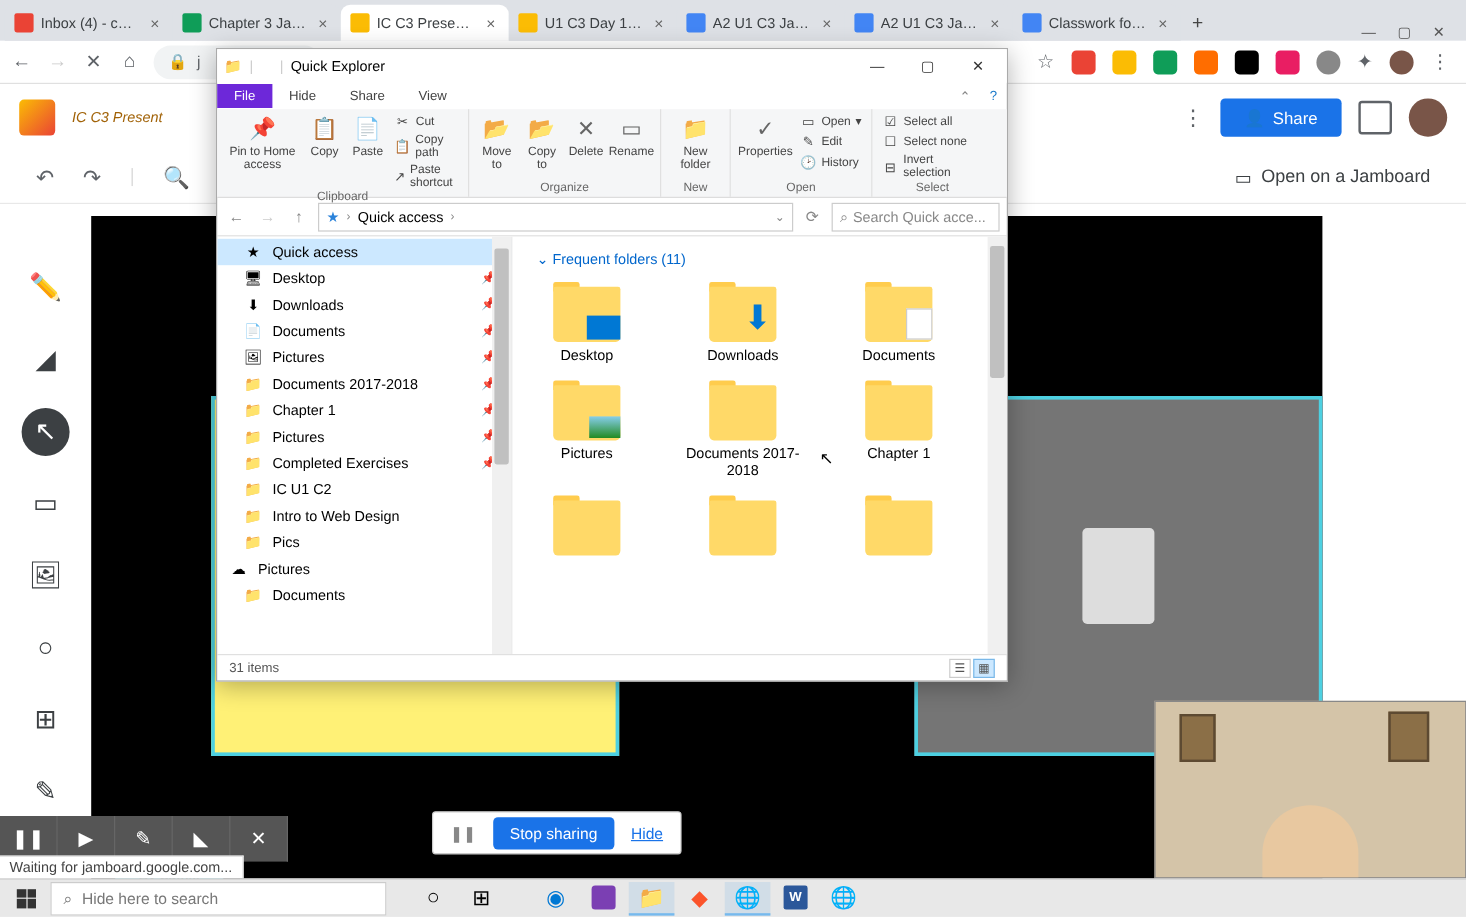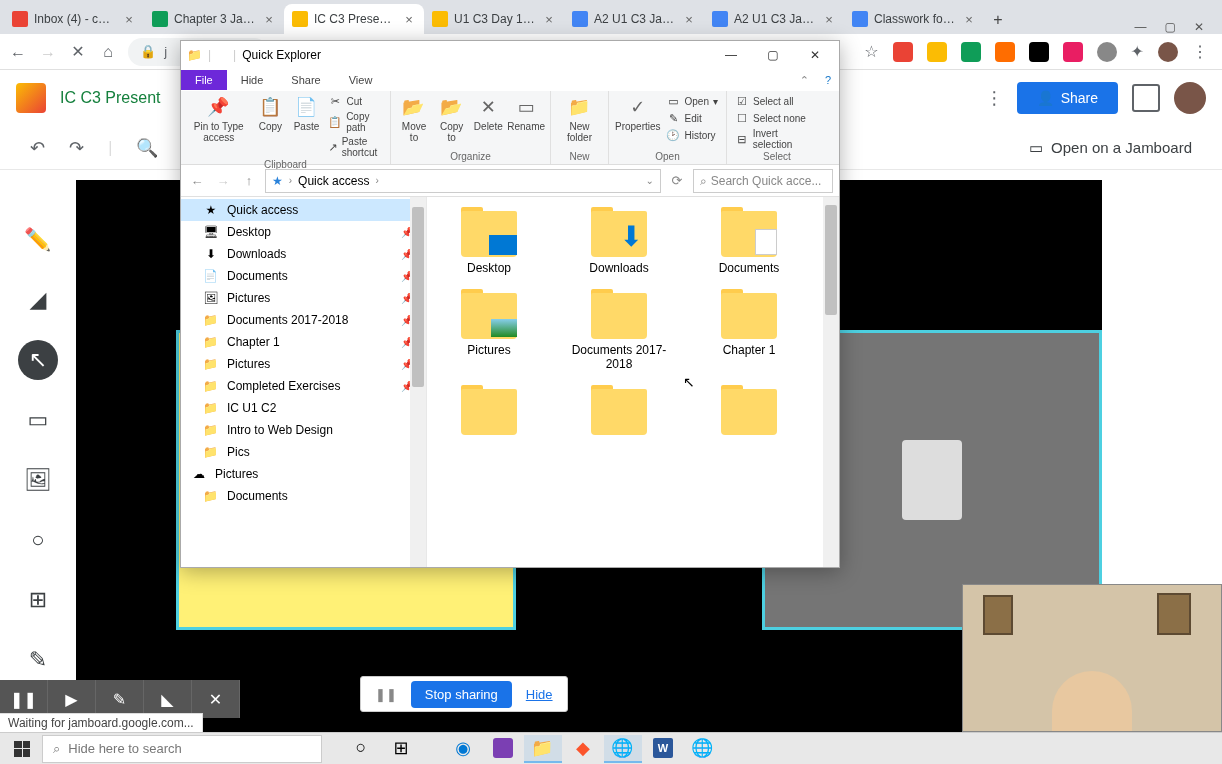--- a/index.html
+++ b/index.html
@@ -18,21 +18,21 @@
 
 .addr-bar { height: 36px; background: #fff; display: flex; align-items: center; padding: 0 8px; gap: 10px; border-bottom: 1px solid #e0e0e0; }
 .navbtn { width: 20px; height: 20px; display: flex; align-items: center; justify-content: center; color: #5f6368; font-size: 16px; }
 .omnibox { flex: 1; height: 28px; background: #f1f3f4; border-radius: 14px; display: flex; align-items: center; padding: 0 12px; font-size: 13px; color: #5f6368; gap: 8px; max-width: 140px; }
 .ext-icons { margin-left: auto; display: flex; gap: 14px; align-items: center; padding-right: 6px; }
 .ext-icon { width: 20px; height: 20px; border-radius: 4px; }
 
 
 .jam-header { height: 56px; display: flex; align-items: center; padding: 0 16px; gap: 14px; }
 .jam-logo { width: 30px; height: 30px; background: linear-gradient(135deg,#fbbc04,#ea4335); border-radius: 4px; }
-.jam-title { font-size: 16px; color: #15803d; }
+.jam-title { font-size: 12px; color: #a16207; font-style: italic; }
 .jam-header .sp { flex: 1; }
 .jam-share { background: #1a73e8; color: #fff; border: none; padding: 8px 20px; border-radius: 4px; font-size: 14px; display: flex; align-items: center; gap: 6px; }
 .jam-avatar { width: 32px; height: 32px; border-radius: 50%; background: #795548; }
 .jam-frameicon { width: 28px; height: 28px; border: 2px solid #5f6368; border-radius: 3px; }
 
 .jam-toolbar { height: 44px; display: flex; align-items: center; padding: 0 30px; gap: 24px; border-bottom: 1px solid #e8e8e8; }
 .tb-btn { font-size: 18px; color: #5f6368; }
 .jam-toolbar .sp { flex: 1; }
 .open-jam { display: flex; align-items: center; gap: 8px; font-size: 15px; color: #3c4043; }
 
@@ -256,21 +256,21 @@
     <div class="sp" style="flex:1"></div>
     <span style="padding:0 8px;color:#888">⌃</span>
     <span style="padding:0 8px;color:#1979ca">?</span>
   </div>
 
   <div class="ribbon">
     <div class="rgroup" style="width:210px">
       <div class="items">
         <div class="rbtn">
             <span class="ricon">📌</span>
-            <span>Pin to Type access</span>
+            <span>Pin to Home access</span>
           </div>
         <div class="rbtn">
             <span class="ricon">📋</span>
             <span>Copy</span>
           </div>
         <div class="rbtn">
             <span class="ricon">📄</span>
             <span>Paste</span>
           </div>
         <div class="rsmall">
@@ -446,20 +446,24 @@
           <div class="navitem">
             <span class="navicon">📁</span>
             <span>Documents</span>
           </div>
         </div>
       <div class="scrollbar-v">
           <div class="thumb" style="top:10px;height:180px"></div>
         </div>
     </div>
     <div class="content" style="position:relative">
+      <div class="freq-header">
+        <span>⌄</span>
+        <span>Frequent folders (11)</span>
+      </div>
       <div class="folder-grid" id="folder-grid">
           <div class="folder-item">
             <div class="folder-icon">
               <div class="folder-tab"></div>
               <div class="folder-shape"></div>
               <div style="position:absolute;right:4px;bottom:2px;width:28px;height:20px;background:#0078d4"></div>
             </div>
             <div>Desktop</div>
           </div>
           <div class="folder-item">
@@ -518,20 +522,28 @@
               <div class="folder-shape"></div>
             </div>
           </div>
         </div>
       <div class="scrollbar-v">
           <div class="thumb" style="top:8px;height:110px"></div>
         </div>
     </div>
   </div>
 
+  <div class="exp-status">
+    <span>31 items</span>
+    <div class="sp"></div>
+    <div class="view-toggle">
+      <span>☰</span>
+      <span class="active">▦</span>
+    </div>
+  </div>
 </div>
 
 <div class="cursor">↖</div>
 
 <div class="rec-controls">
   <div class="rc">❚❚</div>
   <div class="rc">▶</div>
   <div class="rc">✎</div>
   <div class="rc">◣</div>
   <div class="rc">✕</div>

